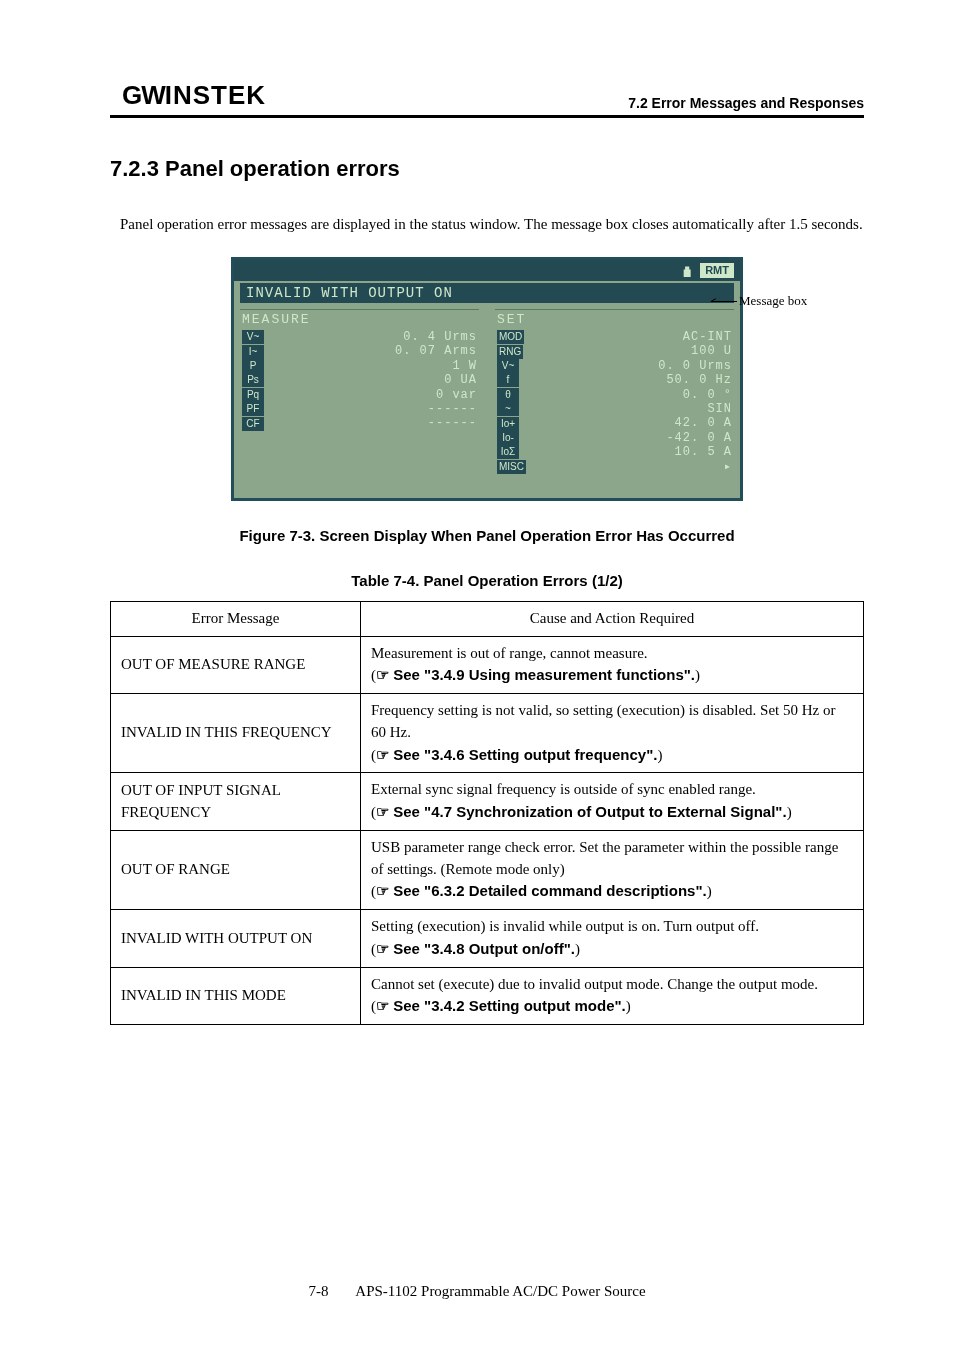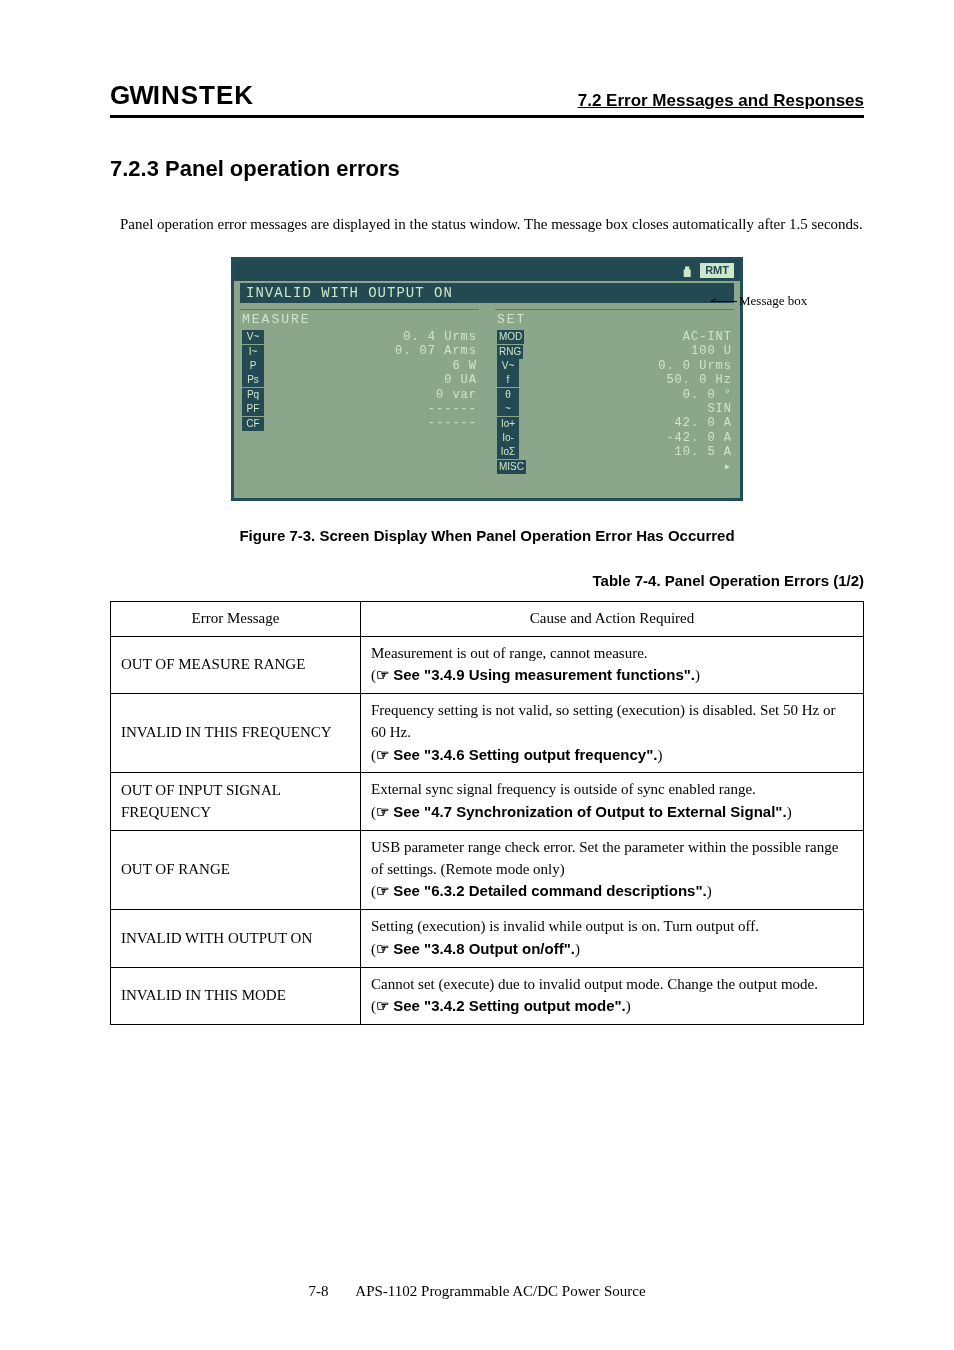--- a/index.html
+++ b/index.html
@@ -6,45 +6,45 @@
   body {
     font-family: "Times New Roman", Times, serif;
     background: #fff;
     width: 954px;
     min-height: 1350px;
     position: relative;
     padding: 80px 90px 60px 110px;
     color: #000;
   }
   .topbar { display: flex; justify-content: space-between; align-items: flex-end; border-bottom: 3px solid #000; padding-bottom: 4px; margin-bottom: 38px; }
-  .brand { display: flex; align-items: flex-end; font-family: Arial, Helvetica, sans-serif; font-weight: 900; font-size: 26px; letter-spacing: 0.5px; }
+  .brand { display: flex; align-items: flex-end; font-family: Arial, Helvetica, sans-serif; font-weight: 900; font-size: 26px; letter-spacing: 0.5px; margin-left: 12px; }
   .brand .gw { letter-spacing: -1px; }
   .brand .instek { letter-spacing: 1px; }
-  .chapter-ref { font-family: Arial, Helvetica, sans-serif; font-weight: 700; font-size: 17px; text-decoration: underline; }
+  .chapter-ref { font-family: Arial, Helvetica, sans-serif; font-weight: 700; font-size: 14px; }
   h2.section { font-family: Arial, Helvetica, sans-serif; font-weight: 700; font-size: 22px; margin-bottom: 28px; }
   .intro { font-size: 15px; line-height: 1.9; margin-bottom: 18px; padding-left: 10px; }
   
   .panel-wrap { position: relative; margin: 0 auto 26px auto; width: 512px; }
   .panel { border: 3px solid #224e5a; background: #8ca68b; font-family: "Courier New", monospace; color: #cfe7c9; font-size: 13px; line-height: 1.2; }
   .panel-top { background:#234a52; display:flex; align-items:center; justify-content:flex-end; padding:3px 6px; gap:6px; }
   .lock { width:14px; height:14px; background:#cfe7c9; clip-path: polygon(25% 45%,25% 100%,75% 100%,75% 45%,65% 45%,65% 25%,35% 25%,35% 45%); }
   .rmt { background:#cfe7c9; color:#234a52; font-weight:bold; font-size:11px; padding:1px 5px; font-family: Arial, sans-serif;}
   .msgline { background:#234a52; color:#cfe7c9; padding:2px 6px; margin:2px 6px 2px 6px; letter-spacing:1px; font-size:14px; }
   .panel-body { display:flex; padding:4px 6px 24px 6px; gap:16px; }
   .col { flex:1; border-top:1px solid #567a64; }
   .col .hdr { color:#cfe7c9; letter-spacing:2px; font-size:13px; padding:2px 2px; }
   .row { display:flex; align-items:center; gap:6px; padding:0 2px; }
   .tag { display:inline-block; min-width:22px; height:14px; background:#234a52; color:#cfe7c9; font-size:10px; font-family: Arial, sans-serif; text-align:center; line-height:14px; padding:0 2px; }
   .val { flex:1; text-align:right; color:#cfe7c9; letter-spacing:1px; font-size:12px; }
   .callout { position:absolute; left: calc(100% - 4px); top: 36px; font-size:13px; font-family: "Times New Roman", serif; color:#000; white-space:nowrap; }
   .callout:before { content:""; position:absolute; left:-28px; top:8px; width:26px; height:1px; border-top:1px solid #000; }
   .callout:after { content:""; position:absolute; left:-28px; top:8px; width:6px; height:1px; border-top:1px solid #000; transform: rotate(-30deg); transform-origin:left center;}
   
   .fig-cap, .tbl-cap { text-align:center; font-family: Arial, Helvetica, sans-serif; font-weight:700; font-size:15px; margin: 18px 0 28px; }
-  .tbl-cap { margin-bottom: 12px; text-align: right; }
+  .tbl-cap { margin-bottom: 12px; }
   
   table.err { border-collapse: collapse; width: 100%; font-size: 15px; }
   table.err th, table.err td { border:1.5px solid #000; padding:6px 10px; vertical-align: top; line-height:1.45; }
   table.err th { font-weight:400; text-align:center; }
   table.err td.msg { width: 250px; vertical-align:middle;}
   .ref { font-family: Arial, Helvetica, sans-serif; font-weight:700; }
   .hand { font-family: Arial, sans-serif; font-weight:700; }
   .footer { position:absolute; bottom:50px; left:0; right:0; text-align:center; font-size:15px; }
   .footer span:first-child { margin-right: 24px; }
   .desc-line { display:block; }
@@ -77,21 +77,21 @@
             <div class="row">
               <span class="tag">V~</span>
               <span class="val">0. 4 Urms</span>
             </div>
             <div class="row">
               <span class="tag">I~</span>
               <span class="val">0. 07 Arms</span>
             </div>
             <div class="row">
               <span class="tag">P</span>
-              <span class="val">6 W</span>
+              <span class="val">1 W</span>
             </div>
             <div class="row">
               <span class="tag">Ps</span>
               <span class="val">0 UA</span>
             </div>
             <div class="row">
               <span class="tag">Pq</span>
               <span class="val">0 var</span>
             </div>
             <div class="row">

